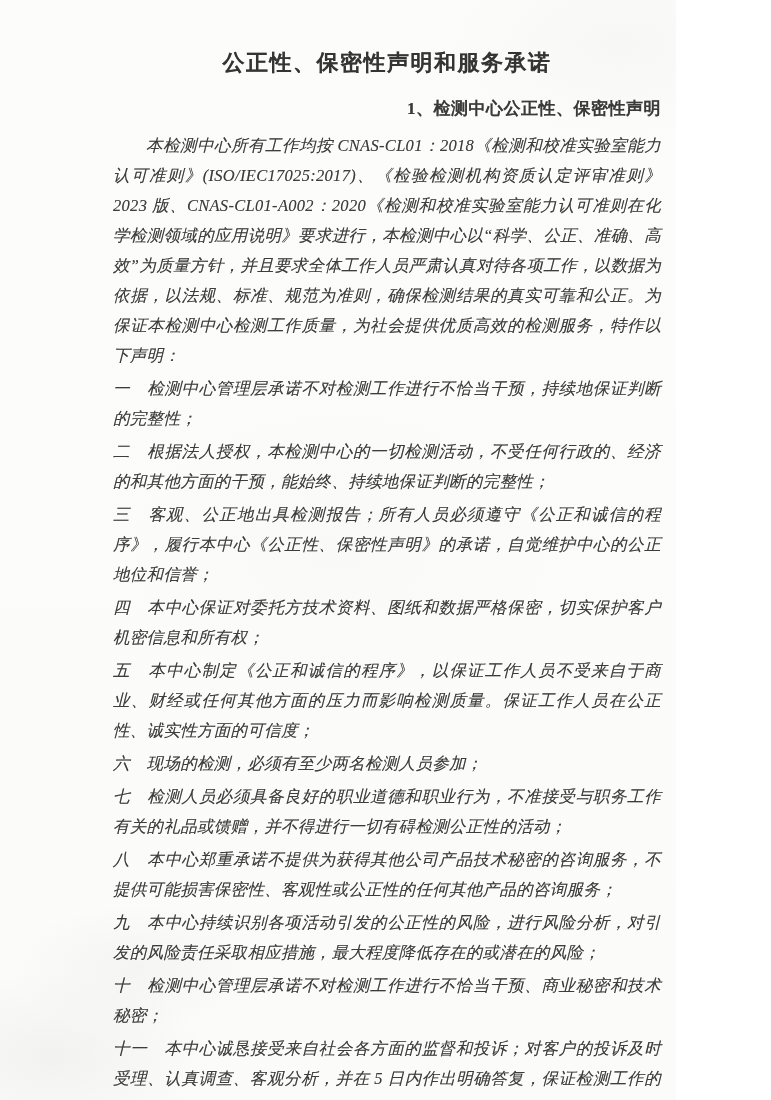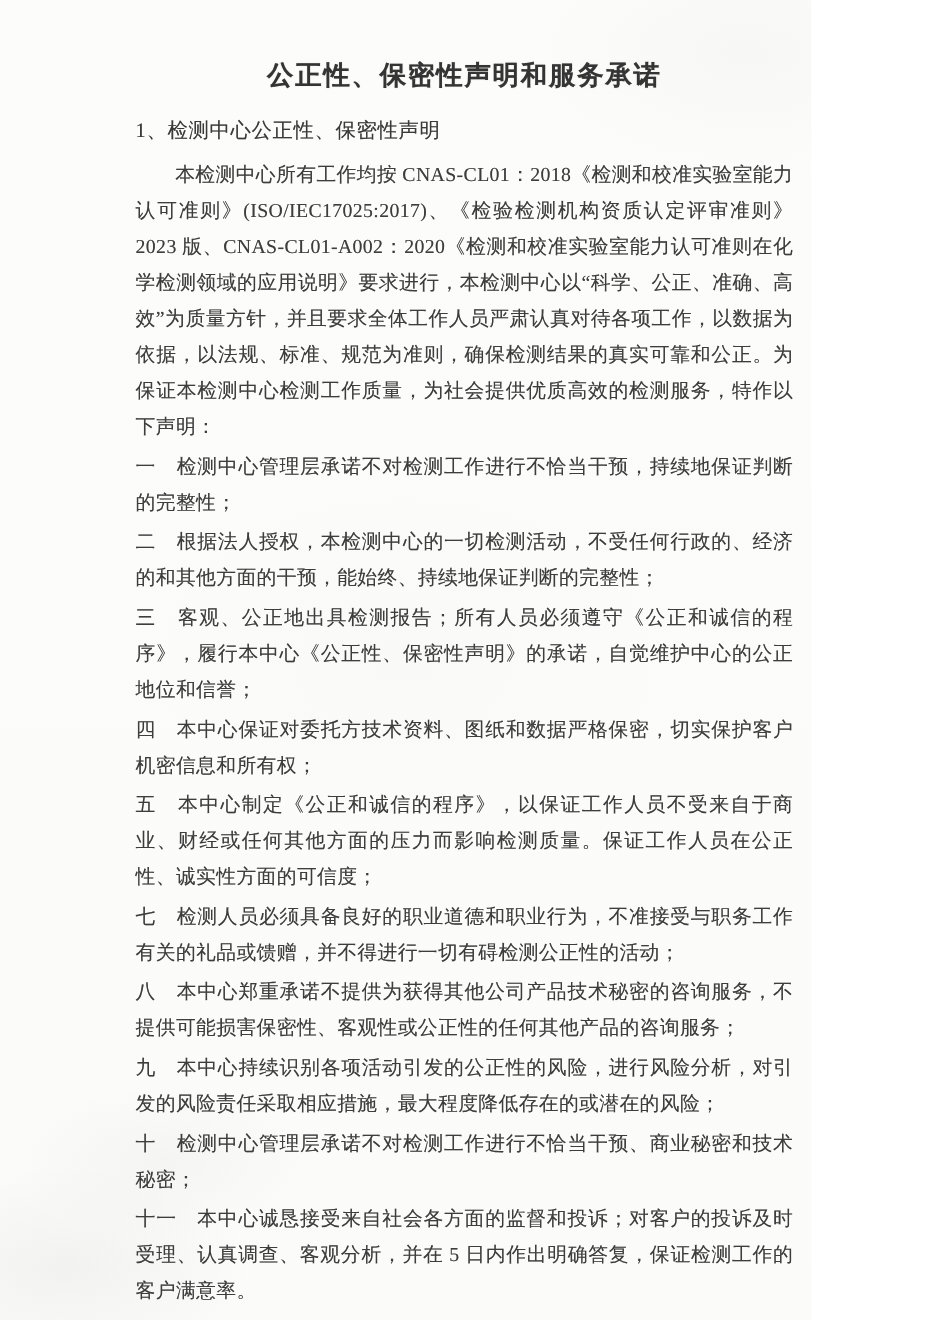--- a/index.html
+++ b/index.html
@@ -34,33 +34,35 @@
     font-weight: 700;
     text-align: center;
     letter-spacing: 1.5px;
     color: #343434;
     text-shadow: 0 0 0.6px rgba(60,60,60,0.55);
   }
   .section-heading {
     margin: 0 0 9px 0;
     font-size: 17px;
     line-height: 26px;
-    font-weight: 400;
+    font-weight: 700;
     letter-spacing: 0.5px;
     color: #3a3a3a;
     text-shadow: 0 0 0.5px rgba(60,60,60,0.5);
+    text-align: right;
   }
   .para {
     margin: 0;
     font-size: 16.5px;
     line-height: 30px;
     letter-spacing: 0.3px;
     text-align: justify;
     text-justify: inter-ideograph;
     text-shadow: 0 0 0.5px rgba(70,70,70,0.45);
+    font-style: italic;
   }
   .intro {
     text-indent: 2em;
     margin-bottom: 3px;
   }
   .statement-list .para {
     margin: 3px 0;
   }
 </style>
 </head>
@@ -74,20 +76,21 @@
     <h2 class="section-heading">1、检测中心公正性、保密性声明</h2>
 
     <p class="para intro">本检测中心所有工作均按 CNAS-CL01：2018《检测和校准实验室能力认可准则》(ISO/IEC17025:2017)、《检验检测机构资质认定评审准则》2023 版、CNAS-CL01-A002：2020《检测和校准实验室能力认可准则在化学检测领域的应用说明》要求进行，本检测中心以“科学、公正、准确、高效”为质量方针，并且要求全体工作人员严肃认真对待各项工作，以数据为依据，以法规、标准、规范为准则，确保检测结果的真实可靠和公正。为保证本检测中心检测工作质量，为社会提供优质高效的检测服务，特作以下声明：</p>
 
     <div class="statement-list">
       <p class="para">一　检测中心管理层承诺不对检测工作进行不恰当干预，持续地保证判断的完整性；</p>
       <p class="para">二　根据法人授权，本检测中心的一切检测活动，不受任何行政的、经济的和其他方面的干预，能始终、持续地保证判断的完整性；</p>
       <p class="para">三　客观、公正地出具检测报告；所有人员必须遵守《公正和诚信的程序》，履行本中心《公正性、保密性声明》的承诺，自觉维护中心的公正地位和信誉；</p>
       <p class="para">四　本中心保证对委托方技术资料、图纸和数据严格保密，切实保护客户机密信息和所有权；</p>
       <p class="para">五　本中心制定《公正和诚信的程序》，以保证工作人员不受来自于商业、财经或任何其他方面的压力而影响检测质量。保证工作人员在公正性、诚实性方面的可信度；</p>
+      <p class="para">六　现场的检测，必须有至少两名检测人员参加；</p>
       <p class="para">七　检测人员必须具备良好的职业道德和职业行为，不准接受与职务工作有关的礼品或馈赠，并不得进行一切有碍检测公正性的活动；</p>
       <p class="para">八　本中心郑重承诺不提供为获得其他公司产品技术秘密的咨询服务，不提供可能损害保密性、客观性或公正性的任何其他产品的咨询服务；</p>
       <p class="para">九　本中心持续识别各项活动引发的公正性的风险，进行风险分析，对引发的风险责任采取相应措施，最大程度降低存在的或潜在的风险；</p>
       <p class="para">十　检测中心管理层承诺不对检测工作进行不恰当干预、商业秘密和技术秘密；</p>
       <p class="para">十一　本中心诚恳接受来自社会各方面的监督和投诉；对客户的投诉及时受理、认真调查、客观分析，并在 5 日内作出明确答复，保证检测工作的客户满意率。</p>
     </div>
 
   </div>
 </div>
 

